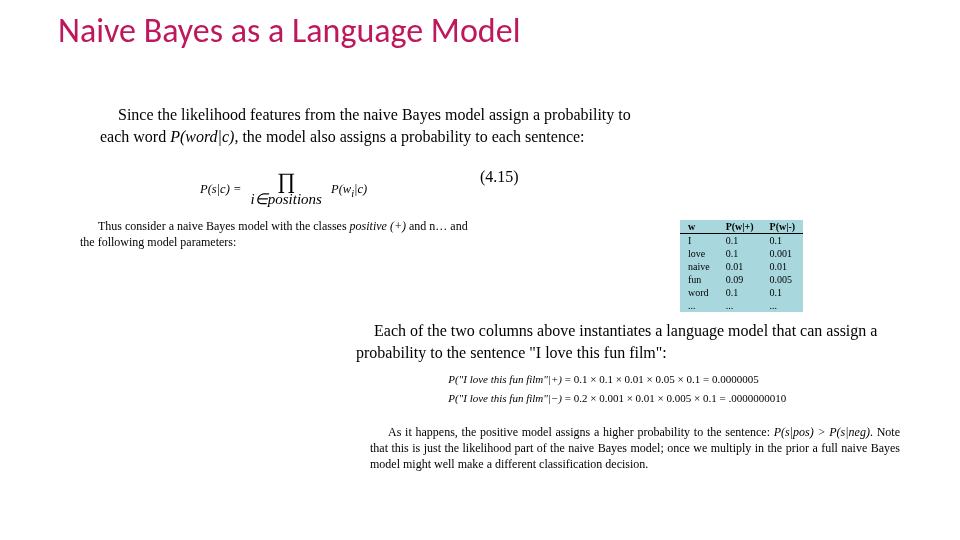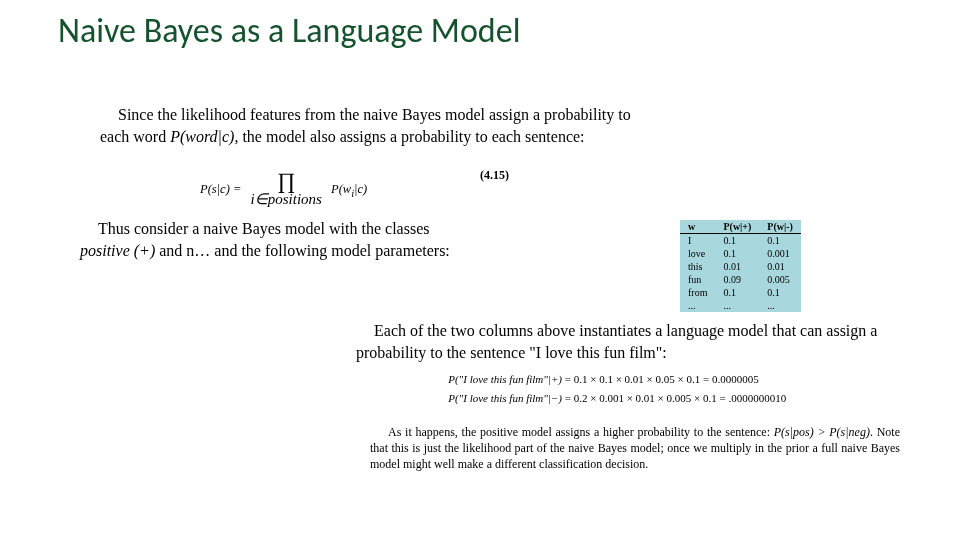--- a/index.html
+++ b/index.html
@@ -12,21 +12,21 @@
     position: relative;
     overflow: hidden;
   }
   .title {
     position: absolute;
     top: 10px;
     left: 58px;
     font-family: Calibri, "Segoe UI", Arial, sans-serif;
     font-size: 34px;
     font-weight: 400;
-    color: #14532d;
+    color: #be185d;
   }
   .para1 {
     position: absolute;
     top: 104px;
     left: 100px;
     width: 560px;
     font-size: 16px;
     line-height: 1.35;
   }
   .para1 .indent { display:inline-block; width: 18px; }
@@ -42,29 +42,28 @@
     vertical-align: middle;
     text-align: center;
     margin: 0 6px;
   }
   .eq .prod .big { font-size: 22px; line-height: 18px; }
   .eq .sub { font-size: 15px; font-style: italic; display:block; margin-top:-2px;}
   .eqnum {
     position: absolute;
     top: 168px;
     left: 480px;
-    font-size: 12px;
-    font-weight: bold;
+    font-size: 16px;
   }
   .para2 {
     position: absolute;
     top: 218px;
     left: 80px;
     width: 400px;
-    font-size: 16px;
+    font-size: 12px;
     line-height: 1.35;
   }
   .para2 .indent { display:inline-block; width: 18px; }
   .tablewrap {
     position: absolute;
     top: 220px;
     left: 680px;
     background: #a8d8de;
     font-size: 10px;
   }
@@ -150,31 +149,31 @@
           <td>I</td>
           <td>0.1</td>
           <td>0.1</td>
         </tr>
         <tr>
           <td>love</td>
           <td>0.1</td>
           <td>0.001</td>
         </tr>
         <tr>
-          <td>this</td>
+          <td>naive</td>
           <td>0.01</td>
           <td>0.01</td>
         </tr>
         <tr>
           <td>fun</td>
           <td>0.09</td>
           <td>0.005</td>
         </tr>
         <tr>
-          <td>from</td>
+          <td>word</td>
           <td>0.1</td>
           <td>0.1</td>
         </tr>
         <tr>
           <td>...</td>
           <td>...</td>
           <td>...</td>
         </tr>
       </tbody>
   </table>

